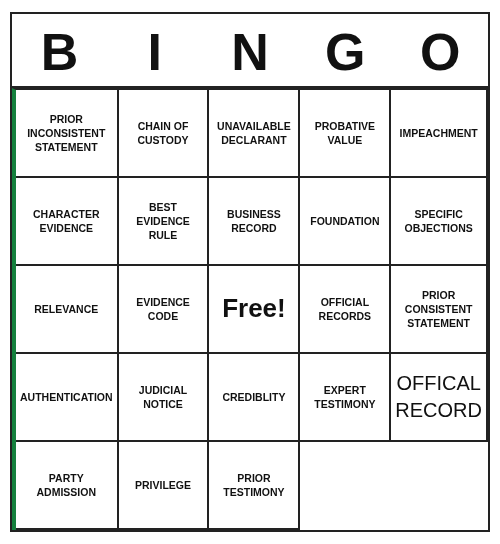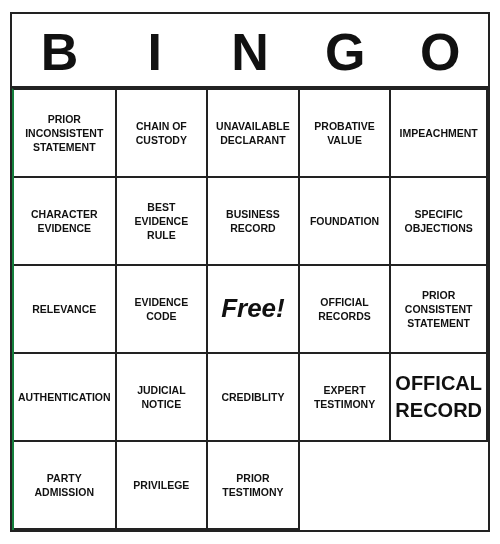--- a/index.html
+++ b/index.html
@@ -28,21 +28,21 @@
       font-size: 52px;
       font-weight: bold;
       font-family: Arial, sans-serif;
       color: #111;
       width: 88px;
       text-align: center;
     }
     .bingo-grid {
       display: grid;
       grid-template-columns: repeat(5, 1fr);
-      border-left: 2px solid #15803d;
+      border-left: 4px solid #15803d;
       border-top: 2px solid #222;
     }
     .bingo-cell {
       border-right: 2px solid #222;
       border-bottom: 2px solid #222;
       min-height: 88px;
       display: flex;
       align-items: center;
       justify-content: center;
       padding: 6px 4px;
@@ -51,27 +51,26 @@
     .bingo-cell-text {
       font-size: 10.5px;
       font-weight: bold;
       font-family: Arial, sans-serif;
       color: #111;
       line-height: 1.35;
       text-transform: uppercase;
     }
     .free-cell .bingo-cell-text {
       font-size: 26px;
-      font-style: italic;
       font-weight: bold;
       text-transform: none;
     }
     .large-cell .bingo-cell-text {
       font-size: 20px;
-      font-weight: bold;
+      font-weight: normal;
     }
   </style>
 </head>
 <body>
 
 <div class="bingo-card">
   <div class="bingo-header">
   <div class="bingo-header-letter">B</div>
       <div class="bingo-header-letter">I</div>
       <div class="bingo-header-letter">N</div>

